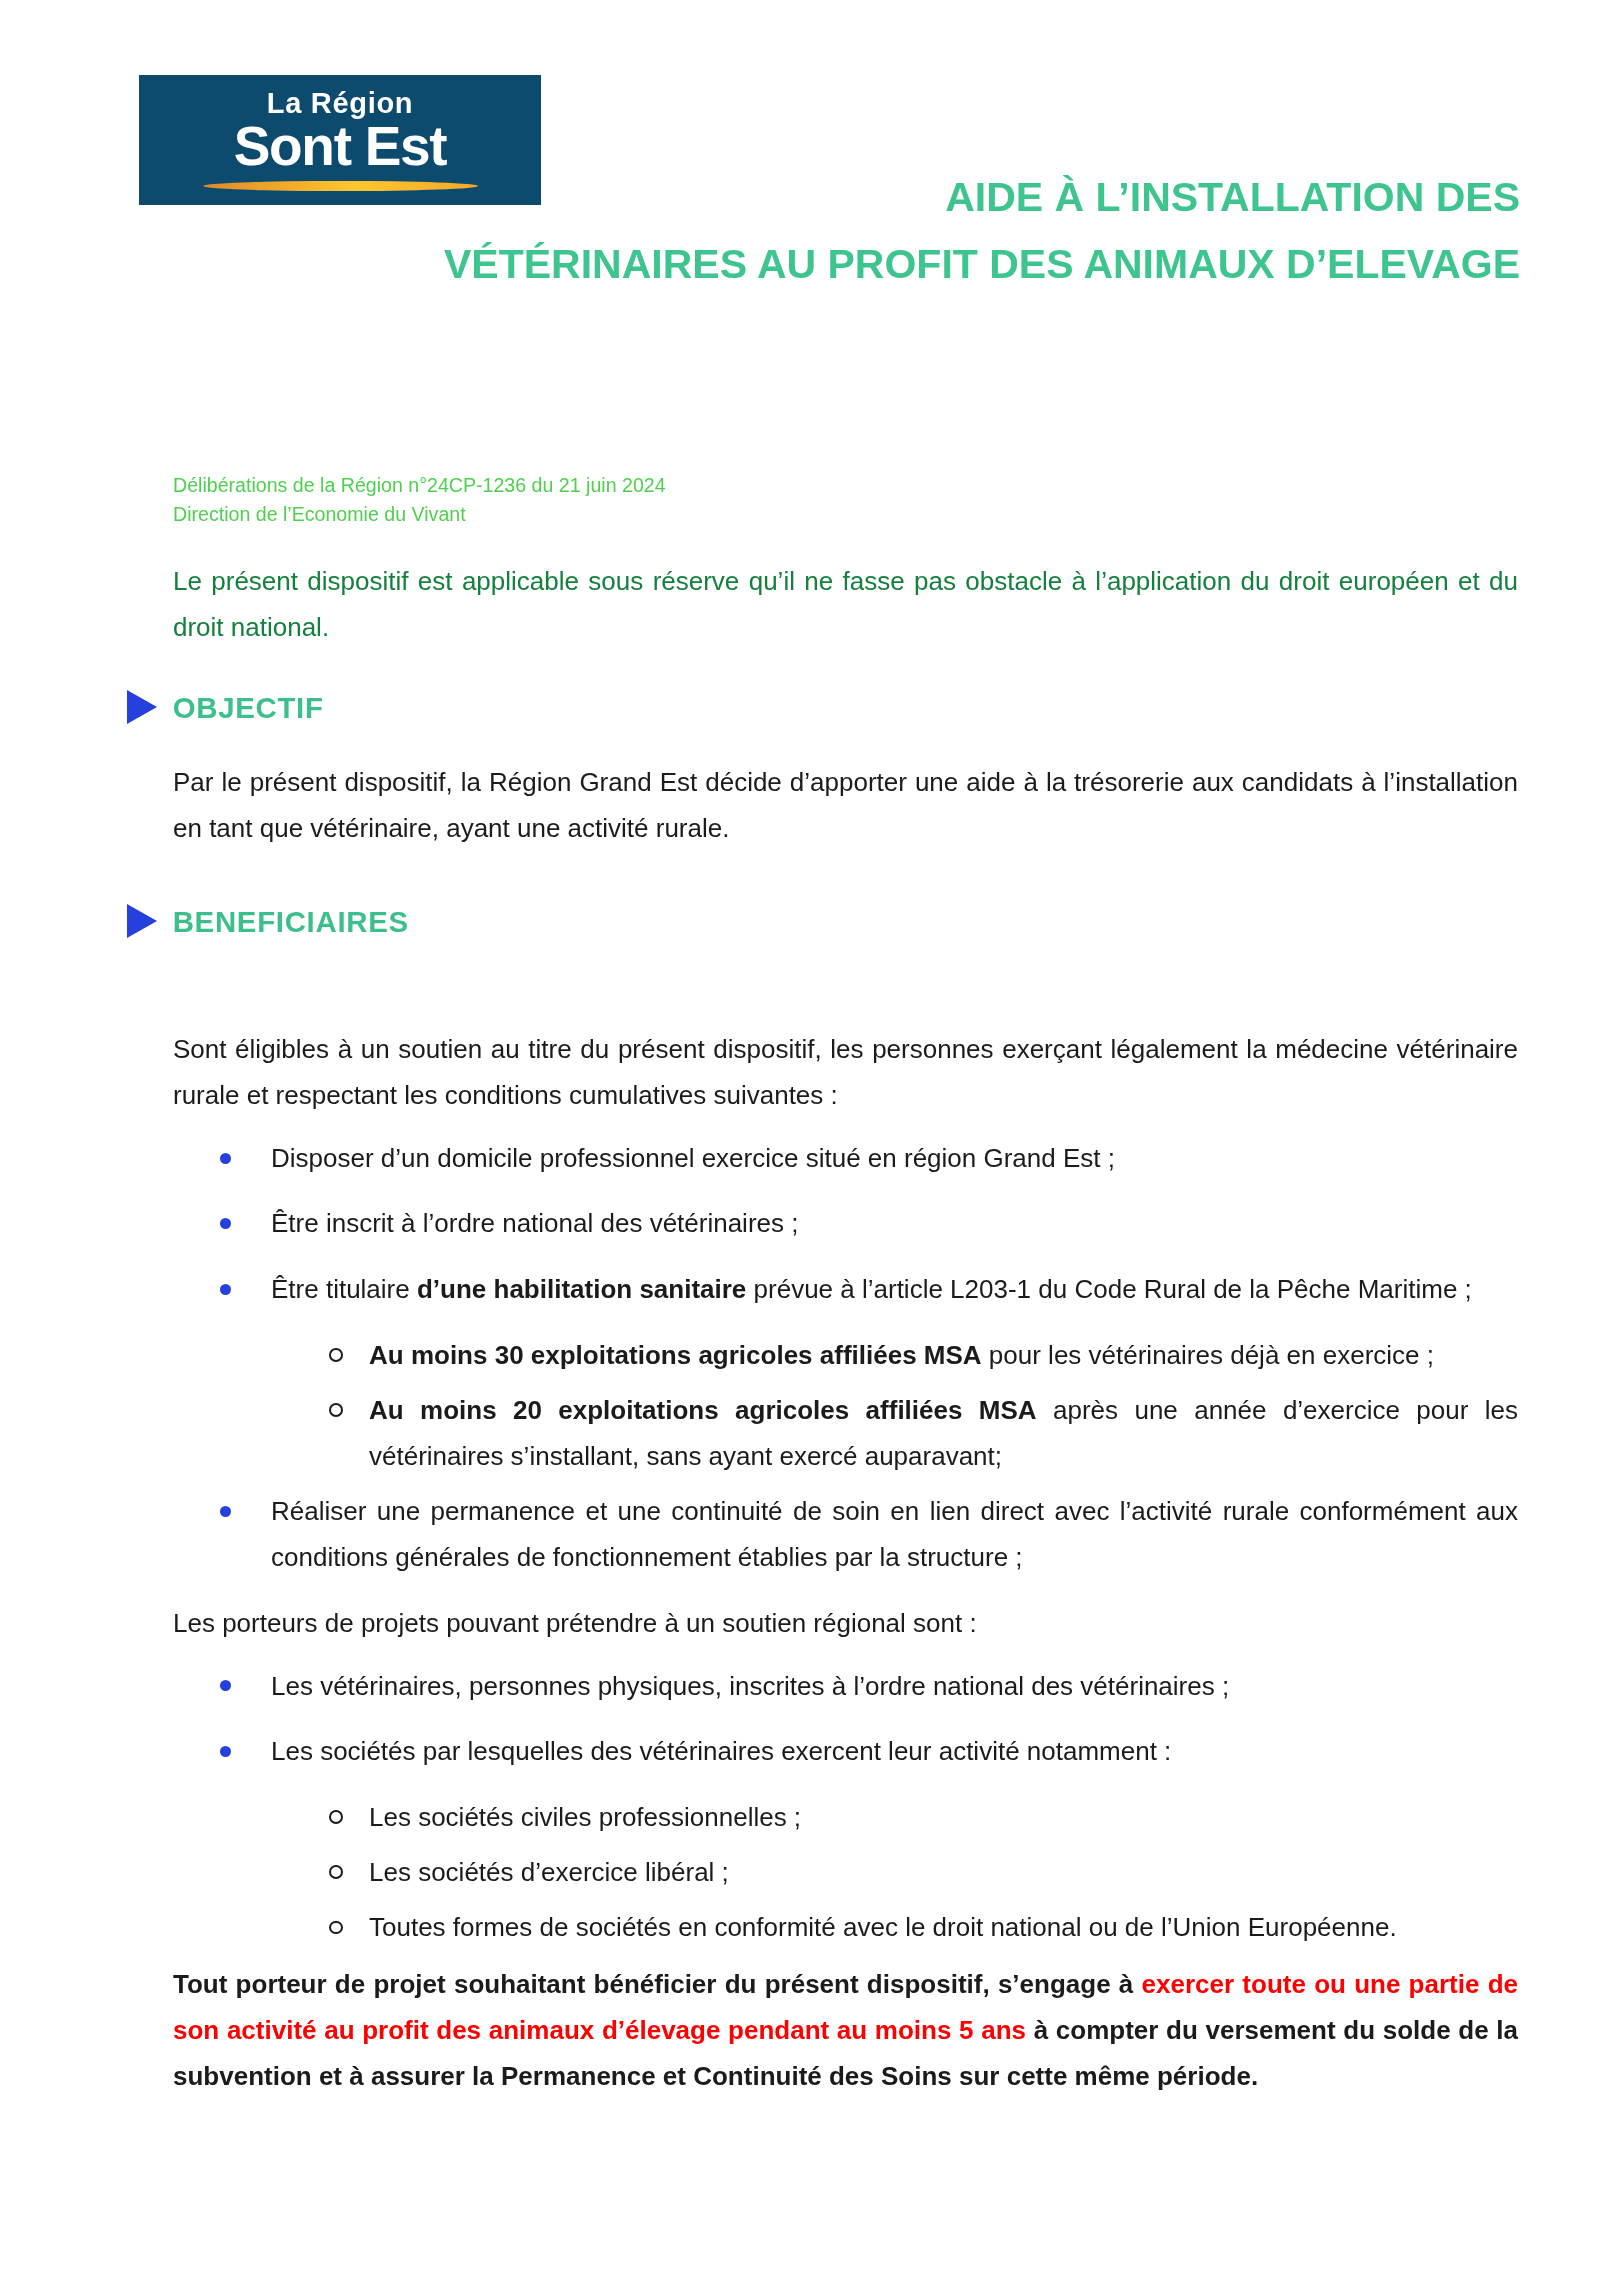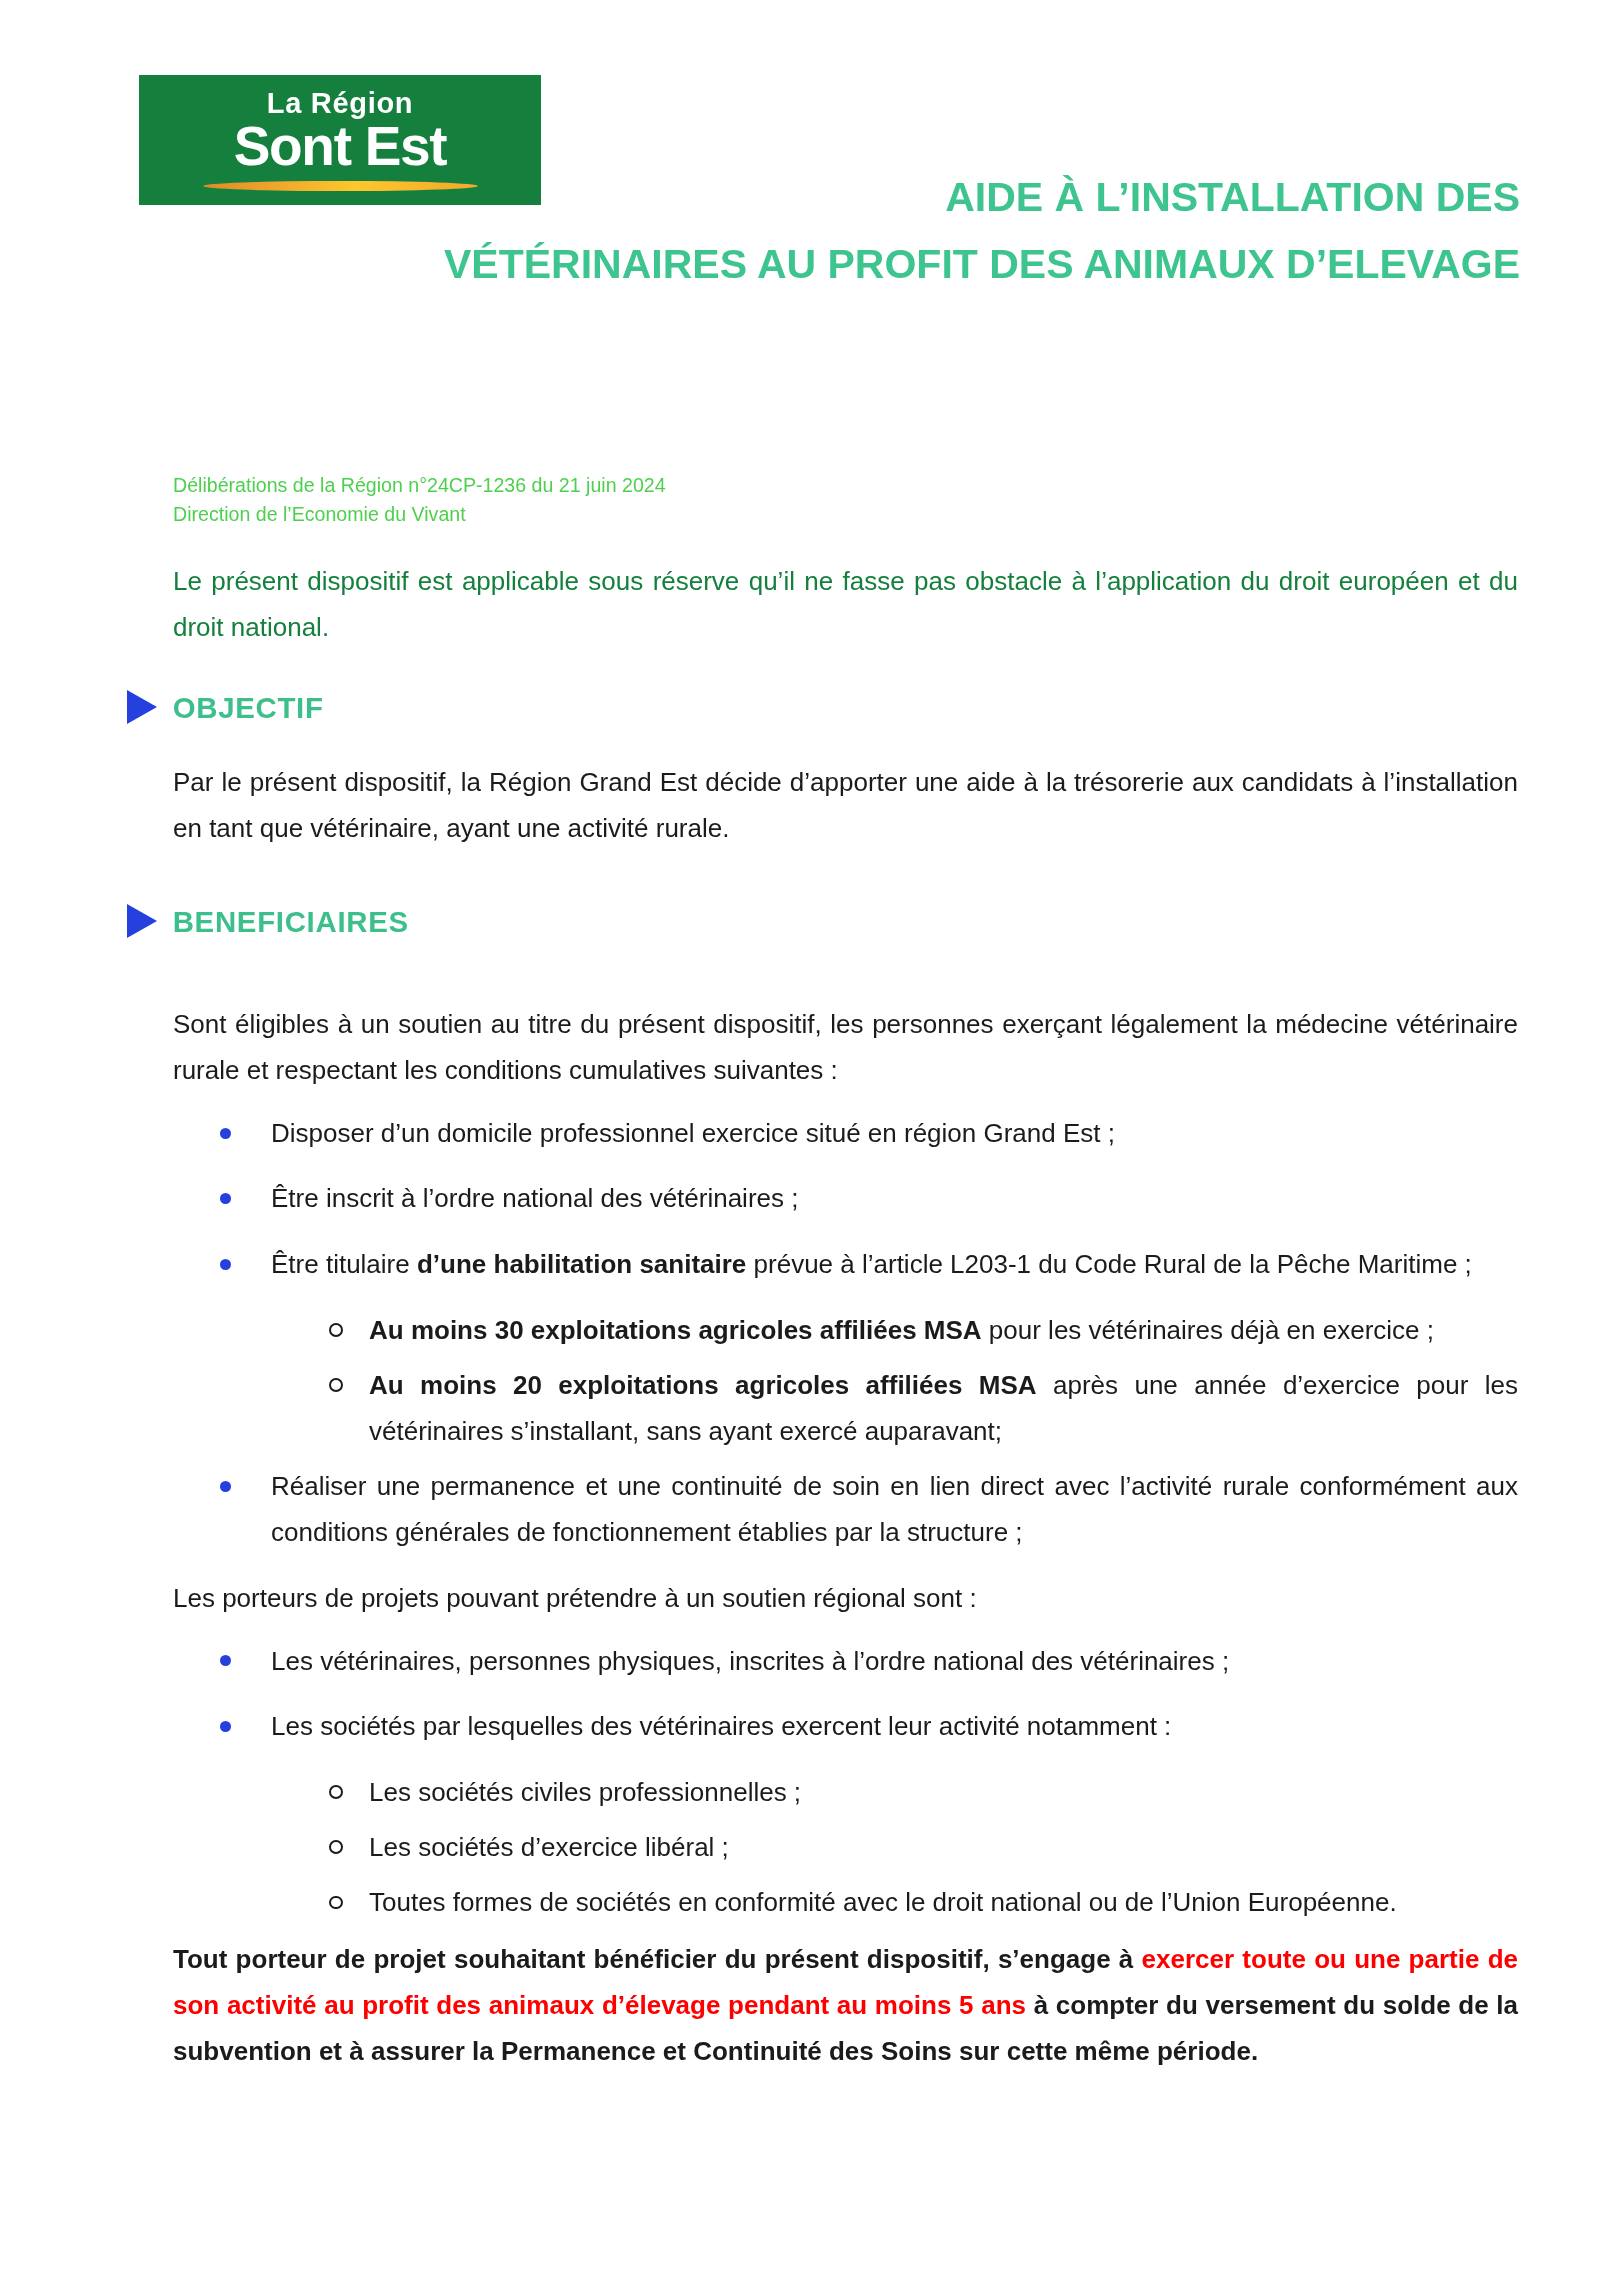--- a/index.html
+++ b/index.html
@@ -11,21 +11,21 @@
     font-family: "Liberation Sans", sans-serif;
     color: #1b1b1b;
     overflow: hidden;
   }
 
   
   .logo {
     position: absolute;
     left: 139px; top: 75px;
     width: 402px; height: 130px;
-    background: #15803d;
+    background: #0c4a6e;
     color: #ffffff;
     display: flex; flex-direction: column;
     align-items: center; justify-content: center;
     text-align: center;
   }
   .logo-region { font-size: 29px; font-weight: 600; letter-spacing: 0.7px; line-height: 1; }
   .logo-name   { font-size: 55px; font-weight: 800; letter-spacing: -1.3px; line-height: 1.05; }
   .logo-swoosh {
     width: 275px; height: 9.8px; margin-top: 5.2px;
     border-radius: 50%;
@@ -72,21 +72,21 @@
     border-top: 17.7px solid transparent;
     border-bottom: 17.7px solid transparent;
     margin-right: 15.7px;
   }
 
   .para {
     font-size: 26px; line-height: 46px;
     text-align: justify;
   }
   .para-objectif { margin-top: 31px; }
-  .para-intro { margin-top: 59px; }
+  .para-intro { margin-top: 84px; }
   .para-porteurs { margin-top: 2.6px; text-align: left; }
 
   ul.blist { list-style: none; margin: 17px 0 0 0; padding: 0; }
   ul.blist.continue { margin-top: 0; }
   ul.blist li {
     position: relative;
     padding-left: 98px;
     margin-bottom: 19.6px;
     font-size: 26px; line-height: 46px;
     text-align: justify;

